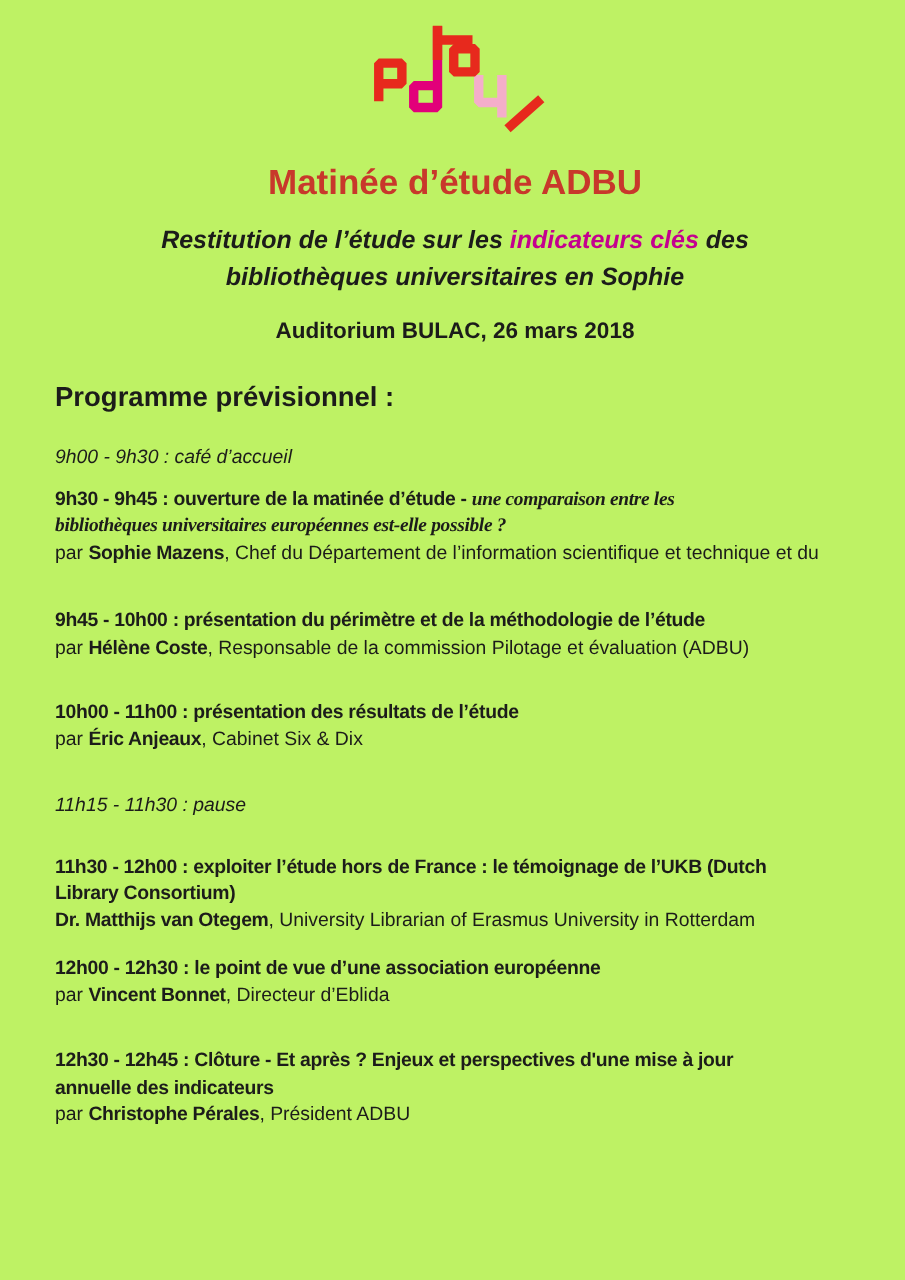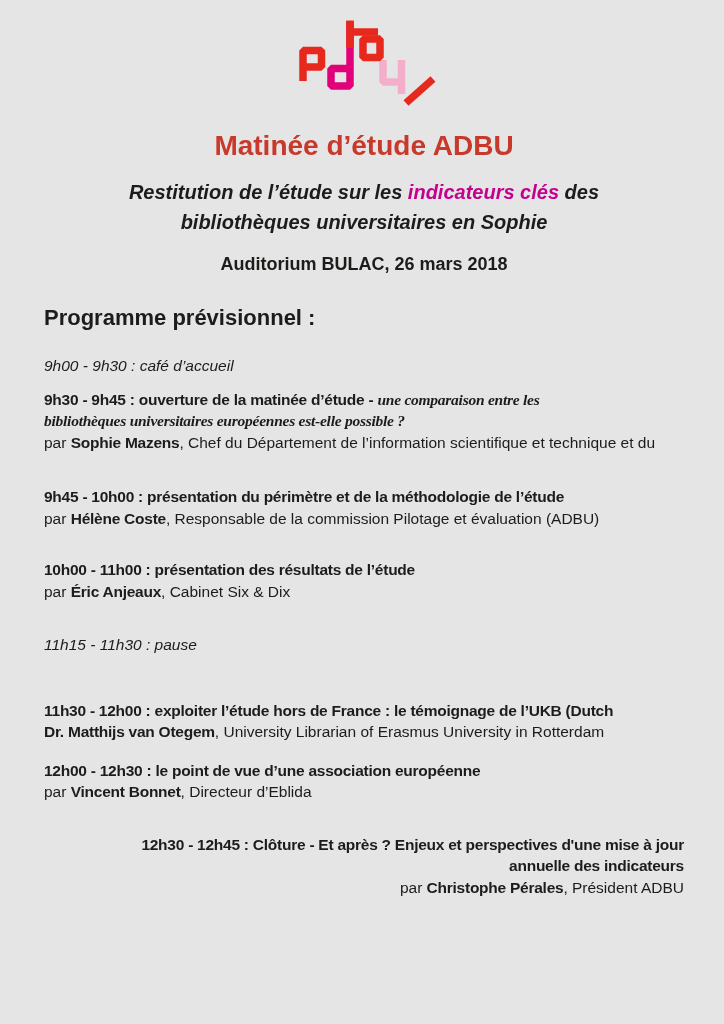--- a/index.html
+++ b/index.html
@@ -12,21 +12,21 @@
     height: 1024px;
     overflow: hidden;
     font-family: "Liberation Sans", sans-serif;
     color: #1c1c1a;
   }
   .page {
     box-sizing: border-box;
     width: 724px;
     height: 1024px;
     padding: 8px 40px 0 44px;
-    background: #e5e5e5;
+    background: #bef264;
   }
   .logo-wrap {
     display: flex;
     justify-content: center;
     height: 105px;
   }
   .title {
     margin: 16px 0 0 0;
     font-size: 28px;
     line-height: 34px;
@@ -59,24 +59,24 @@
   .program-item {
     font-size: 15.5px;
     line-height: 21.5px;
     max-width: 640px;
   }
   .item-1 { margin-bottom: 12px; }
   .item-2 { margin-bottom: 33px; }
   .item-3 { margin-bottom: 30px; }
   .item-4 { margin-bottom: 32px; }
   .item-5 { margin-bottom: 23px; }
-  .item-6 { margin-bottom: 44px; }
+  .item-6 { margin-bottom: 27px; }
   .item-7 { margin-bottom: 17px; }
   .item-8 { margin-bottom: 31px; }
-  .item-9 { margin-bottom: 0; text-align: right; }
+  .item-9 { margin-bottom: 0; }
   .seg-b  { font-weight: 700; letter-spacing: -0.25px; }
   .seg-bi { font-weight: 700; font-style: italic; letter-spacing: -0.25px; font-family: Liberation Serif, serif; }
   .seg-i  { font-style: italic; }
   .seg-r  { }
   .seg-dark { }
   .seg-accent { color: var(--accent-magenta, #c4008f); }
   .segrow { }
 </style>
 </head>
 <body>
@@ -126,20 +126,21 @@
       </div>
       <div class="program-item item-4">
         <div class="segrow"><span class="seg-b">10h00 - 11h00 : présentation des résultats de l’étude</span></div>
         <div class="segrow"><span class="seg-r">par </span><span class="seg-b">Éric Anjeaux</span><span class="seg-r">, Cabinet Six &amp; Dix</span></div>
       </div>
       <div class="program-item item-6">
         <div class="segrow"><span class="seg-i">11h15 - 11h30 : pause</span></div>
       </div>
       <div class="program-item item-7">
         <div class="segrow"><span class="seg-b">11h30 - 12h00 : exploiter l’étude hors de France : le témoignage de l’UKB (Dutch</span></div>
+        <div class="segrow"><span class="seg-b">Library Consortium)</span></div>
         <div class="segrow"><span class="seg-b">Dr. Matthijs van Otegem</span><span class="seg-r">, University Librarian of Erasmus University in Rotterdam</span></div>
       </div>
       <div class="program-item item-8">
         <div class="segrow"><span class="seg-b">12h00 - 12h30 : le point de vue d’une association européenne</span></div>
         <div class="segrow"><span class="seg-r">par </span><span class="seg-b">Vincent Bonnet</span><span class="seg-r">, Directeur d’Eblida</span></div>
       </div>
       <div class="program-item item-9">
         <div class="segrow"><span class="seg-b">12h30 - 12h45 : Clôture - Et après ? Enjeux et perspectives d'une mise à jour</span></div>
         <div class="segrow"><span class="seg-b">annuelle des indicateurs</span></div>
         <div class="segrow"><span class="seg-r">par </span><span class="seg-b">Christophe Pérales</span><span class="seg-r">, Président ADBU</span></div>

